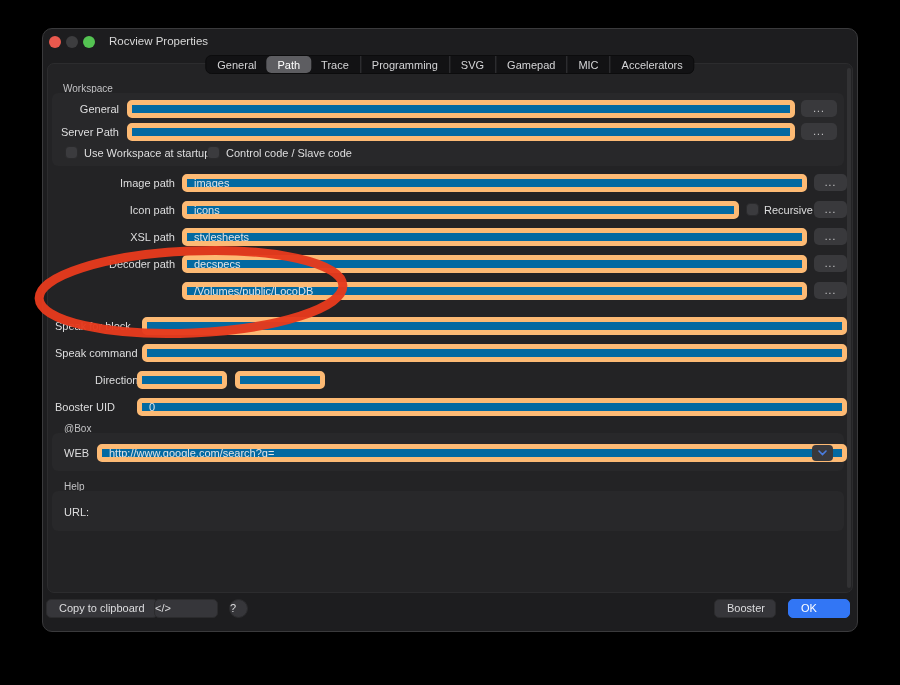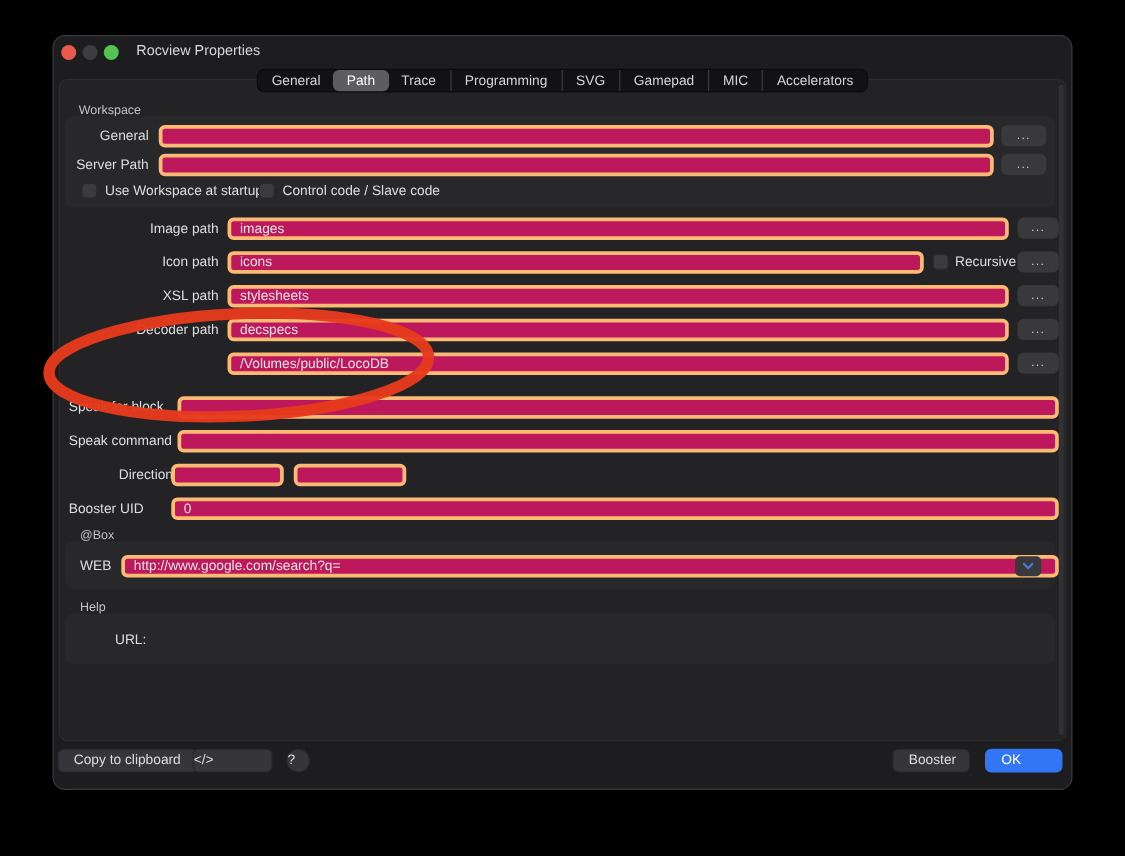--- a/index.html
+++ b/index.html
@@ -33,21 +33,21 @@
   #panel {
     position:absolute; left:4px; right:4px; top:34px; height:530px;
     background:#232325; border-radius:7px; border:1px solid #2c2c2e;
   }
   #scrollbar { position:absolute; right:1px; top:4px; bottom:4px; width:4px; background:#323234; border-radius:2px; }
   .group { position:absolute; left:4px; right:8px; background:#28282a; border-radius:6px; }
   .group-label { position:absolute; font-size:10px; color:#c2c2c4; }
   .row-label { position:absolute; font-size:11px; color:#dededf; text-align:right; }
   .row-label.left { text-align:left; }
   .field {
-    position:absolute; height:18px; background:#be185d; border:3px solid #fdba74;
+    position:absolute; height:18px; background:#0369a1; border:5px solid #fdba74;
     border-radius:5px; color:#e3e3e4; font-size:11px; font-family:"Liberation Sans",sans-serif;
     padding:0 7px; outline:none;
   }
   .dots-btn {
     position:absolute; height:17px; background:#39393c; border:none; border-radius:5px;
     color:#cfcfd1; font-size:10px; line-height:15px; text-align:center; letter-spacing:1px;
   }
   .checkbox { position:absolute; width:13px; height:13px; background:#3b3b3e; border:1px solid #2a2a2c; border-radius:4px; }
   .cb-label { position:absolute; font-size:11px; color:#dededf; }
   
@@ -146,21 +146,21 @@
     <span class="row-label left" style="left:16px;top:383px;width:40px;">WEB</span>
     <input class="field" style="left: 49px; top: 380px; width: 750px;" value="http://www.google.com/search?q=">
     <div id="web-drop" style="left:764px;top:381px;">
       <svg width="9" height="6" viewBox="0 0 9 6">
           <path d="M1 1l3.5 3.5L8 1" stroke="#4a7de0" stroke-width="1.6" fill="none" stroke-linecap="round"></path>
         </svg>
     </div>
 
     <span class="group-label" style="left:16px;top:417px;">Help</span>
     <div class="group" style="top:427px;height:40px;"></div>
-    <span class="row-label left" style="left:16px;top:442px;width:40px;margin-left:28px;">URL:</span>
+    <span class="row-label left" style="left:16px;top:442px;width:40px;">URL:</span>
   </div>
 
   <div id="footer">
     <button class="f-btn" style="left:3px;">Copy to clipboard</button>
     <button class="f-btn" style="left:111px;width:64px;padding:0;">&lt;/&gt;</button>
     <button class="f-btn" id="btn-help" style="left:186px;">?</button>
     <button class="f-btn" id="btn-cancel" style="left:671px;">Booster</button>
     <button class="f-btn" id="btn-ok" style="left:745px;">OK</button>
   </div>
 

